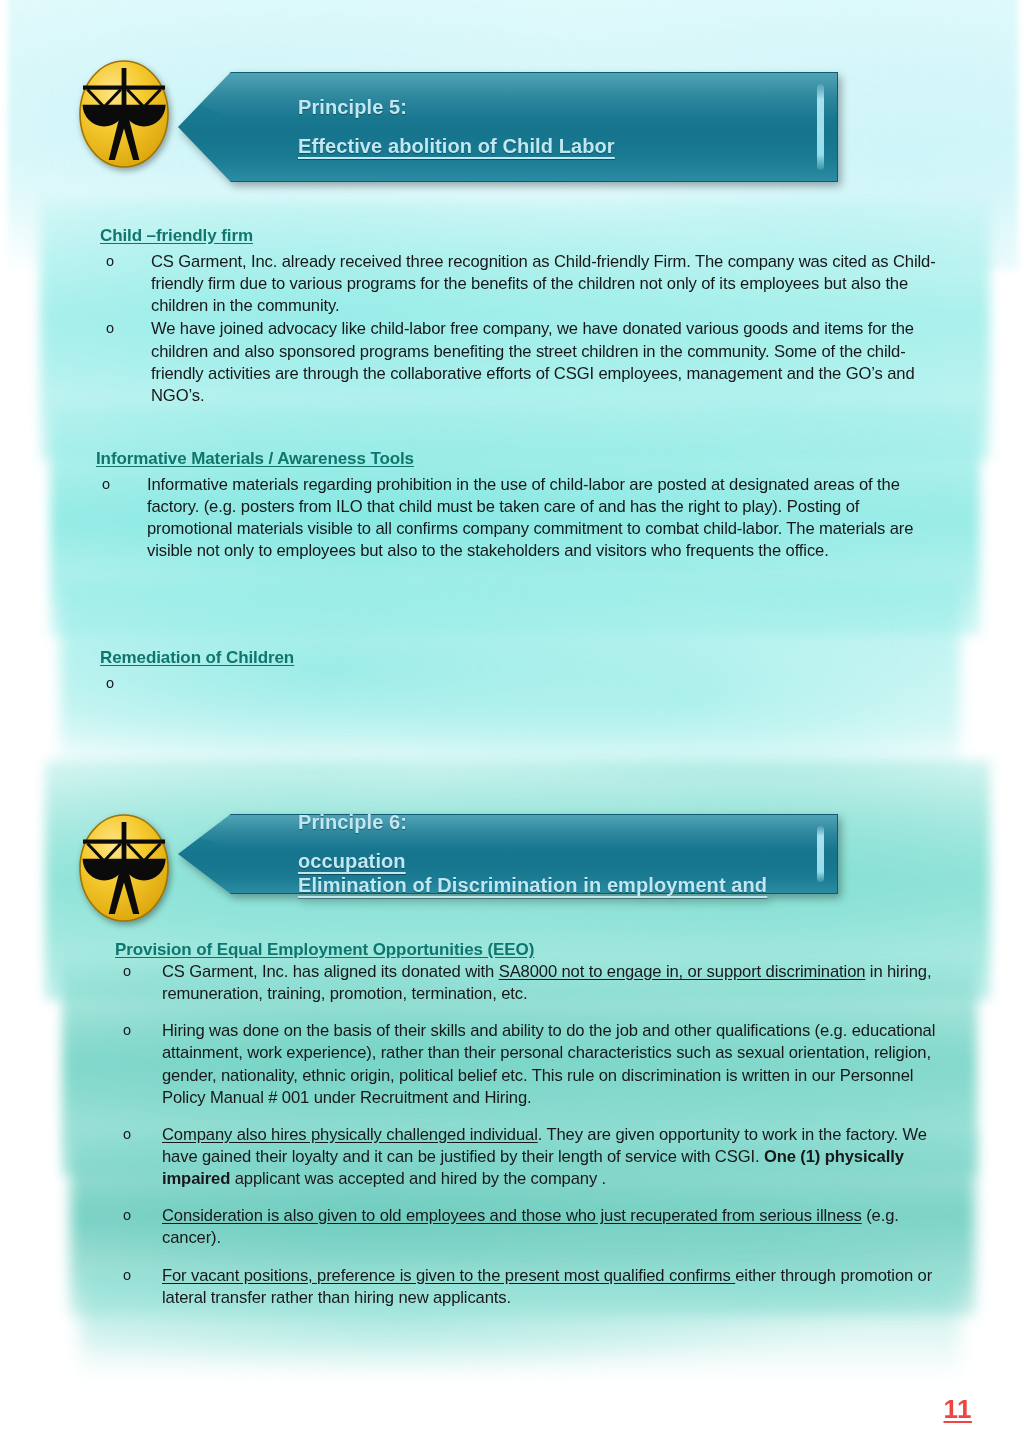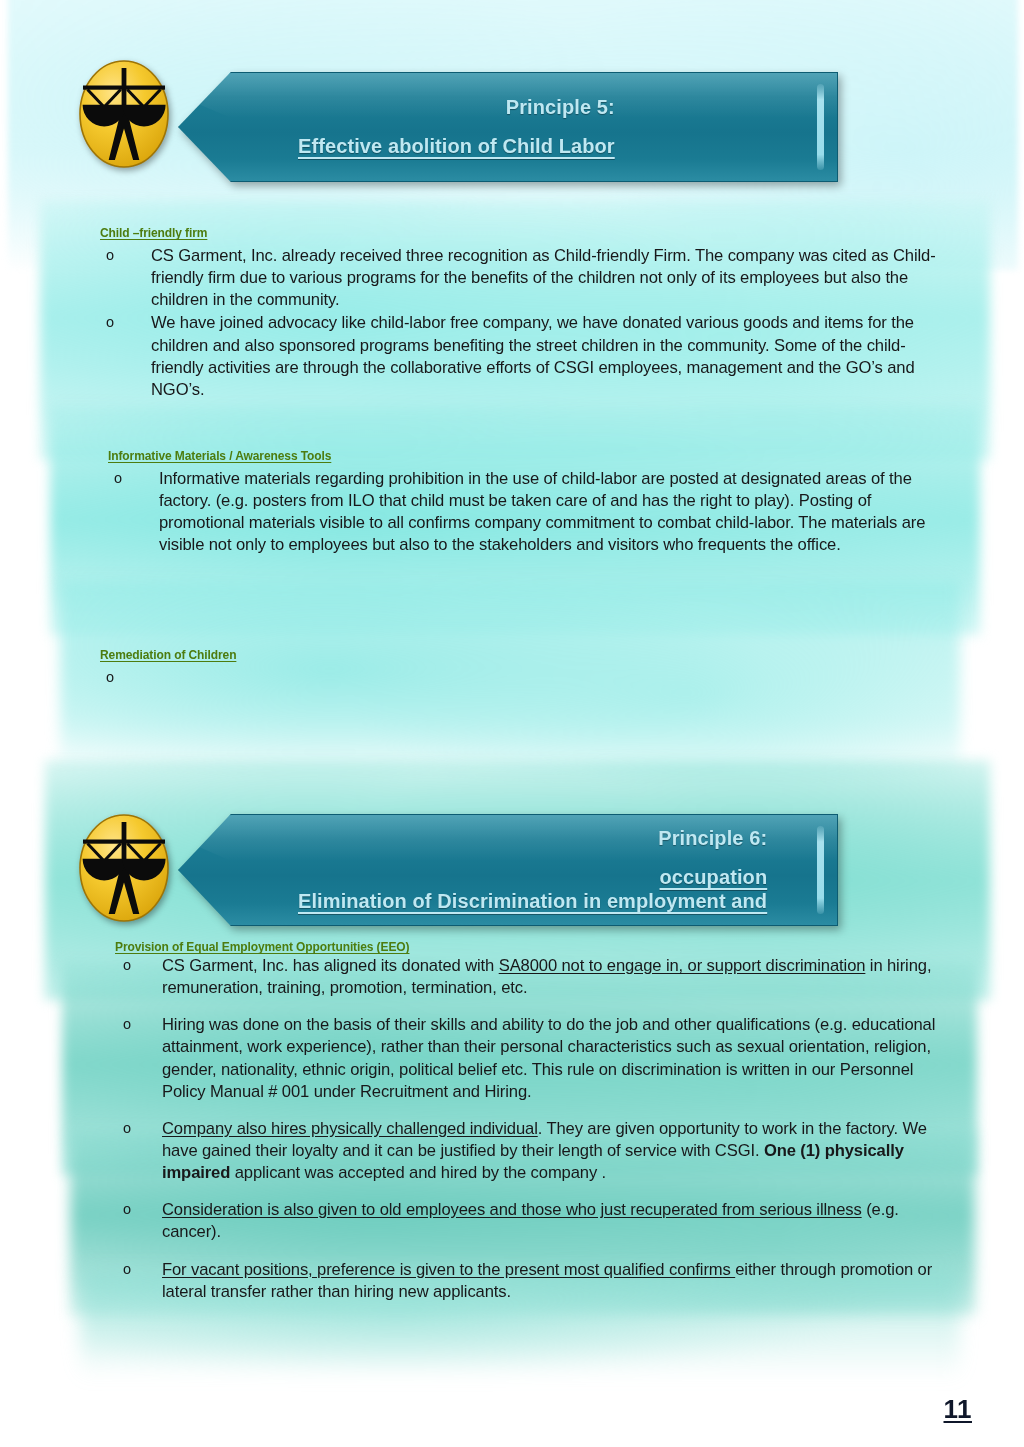--- a/index.html
+++ b/index.html
@@ -111,21 +111,20 @@
     z-index: 3;
     filter: drop-shadow(2px 3px 3px rgba(0,0,0,0.35));
   }
 
   .banner {
     position: absolute;
     left: 108px; top: 14px;
     width: 660px; height: 110px;
     z-index: 2;
     filter: drop-shadow(3px 4px 4px rgba(0,0,0,0.33));
-    text-align: right;
   }
 
   .banner-shape {
     position: absolute;
     inset: 0;
     background:
       linear-gradient(180deg, #2f91a8 0%, #1d7e96 22%, #16748d 55%, #1a7b93 80%, #2b8ca3 100%);
     clip-path: polygon(8% 0%, 100% 0%, 100% 100%, 8% 100%, 0% 50%);
     border: 1px solid #0d5c72;
   }
@@ -162,22 +161,22 @@
     letter-spacing: 0.1px;
     line-height: 1.18;
     text-shadow: 0 1px 1px rgba(0,0,0,0.35);
   }
   .banner-line.underlined { text-decoration: underline; text-underline-offset: 4px; }
 
   
   .section { position: absolute; }
 
   .section-heading {
-    color: #4d7c0f;
-    font-size: 12px;
+    color: #0f766e;
+    font-size: 17px;
     font-weight: bold;
     text-decoration: underline;
     text-underline-offset: 2px;
     letter-spacing: -0.1px;
     margin-bottom: 5px;
     white-space: nowrap;
   }
 
   ul.bullets { list-style: none; }
 
@@ -209,21 +208,21 @@
 
   u.inline-u { text-decoration: underline; text-underline-offset: 2px; }
   b.inline-b { font-weight: bold; }
 
   
   .page-number {
     position: absolute;
     right: 52px; bottom: 22px;
     font-size: 26px;
     font-weight: bold;
-    color: #0f172a;
+    color: #ef4444;
     text-decoration: underline;
     text-underline-offset: 3px;
     letter-spacing: 0.5px;
   }
 </style>
 </head>
 <body>
 
 <div id="page">
 
@@ -287,42 +286,42 @@
         <span class="marker">o</span>
         <span>CS Garment, Inc. already received three recognition as Child-friendly Firm.  The company was cited as Child-friendly firm due to various programs for the benefits of the children not only of its employees but also the children in the community.</span>
       </li>
       <li>
         <span class="marker">o</span>
         <span>We have joined advocacy like child-labor free company, we have donated various goods and items for the children and also sponsored programs benefiting the street children in the community.  Some of the child-friendly activities are through the collaborative efforts of CSGI employees, management and the GO’s and NGO’s.</span>
       </li>
     </ul>
   </div>
 
-  <div class="section p5" style="left:108px; top:449px; width:840px;">
+  <div class="section p5" style="left:96px; top:449px; width:840px;">
     <div class="section-heading">Informative Materials / Awareness Tools</div>
     <ul class="bullets">
       <li>
         <span class="marker">o</span>
         <span>Informative materials regarding prohibition in the use of child-labor are posted at designated areas of the factory. (e.g. posters from ILO that child must be taken care of and has the right to play).  Posting of promotional materials visible to all confirms company commitment to combat child-labor.  The materials are visible not only to employees but also to the stakeholders and visitors who frequents the office.</span>
       </li>
     </ul>
   </div>
 
   <div class="section p5" style="left:100px; top:620px; width:840px;margin-top:28px;">
     <div class="section-heading">Remediation of Children</div>
     <ul class="bullets">
       <li>
         <span class="marker">o</span>
       </li>
     </ul>
   </div>
 
   <div class="principle-block" style="left:70px; top:808px; width:700px; height:125px;">
 
-    <div class="banner" style="top:6px; height:112px;">
+    <div class="banner" style="top:6px; height:80px;">
       <div class="banner-shape"></div>
       <div class="banner-highlight"></div>
       <div class="banner-text" style="gap:9px;">
         <div class="banner-line">Principle 6:</div>
         <div>
           <div class="banner-line underlined" style="margin-top:7px;">occupation</div>
           <div class="banner-line underlined">Elimination of Discrimination in employment and</div>
         </div>
       </div>
     </div>

